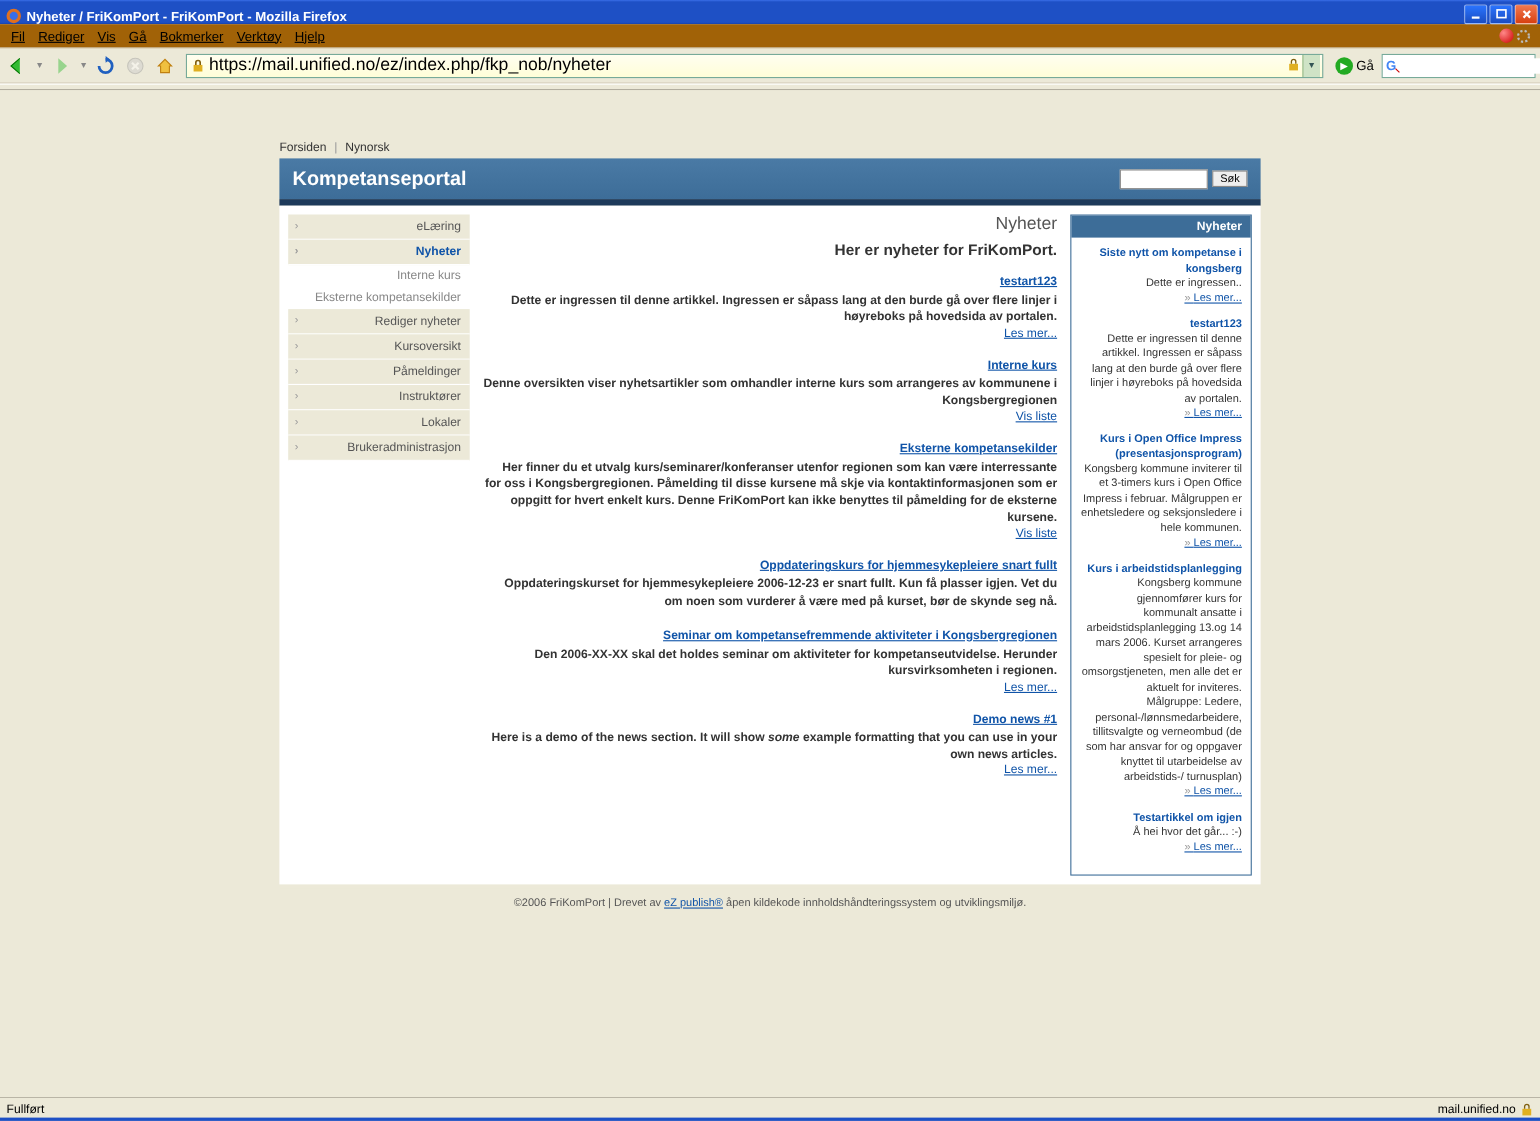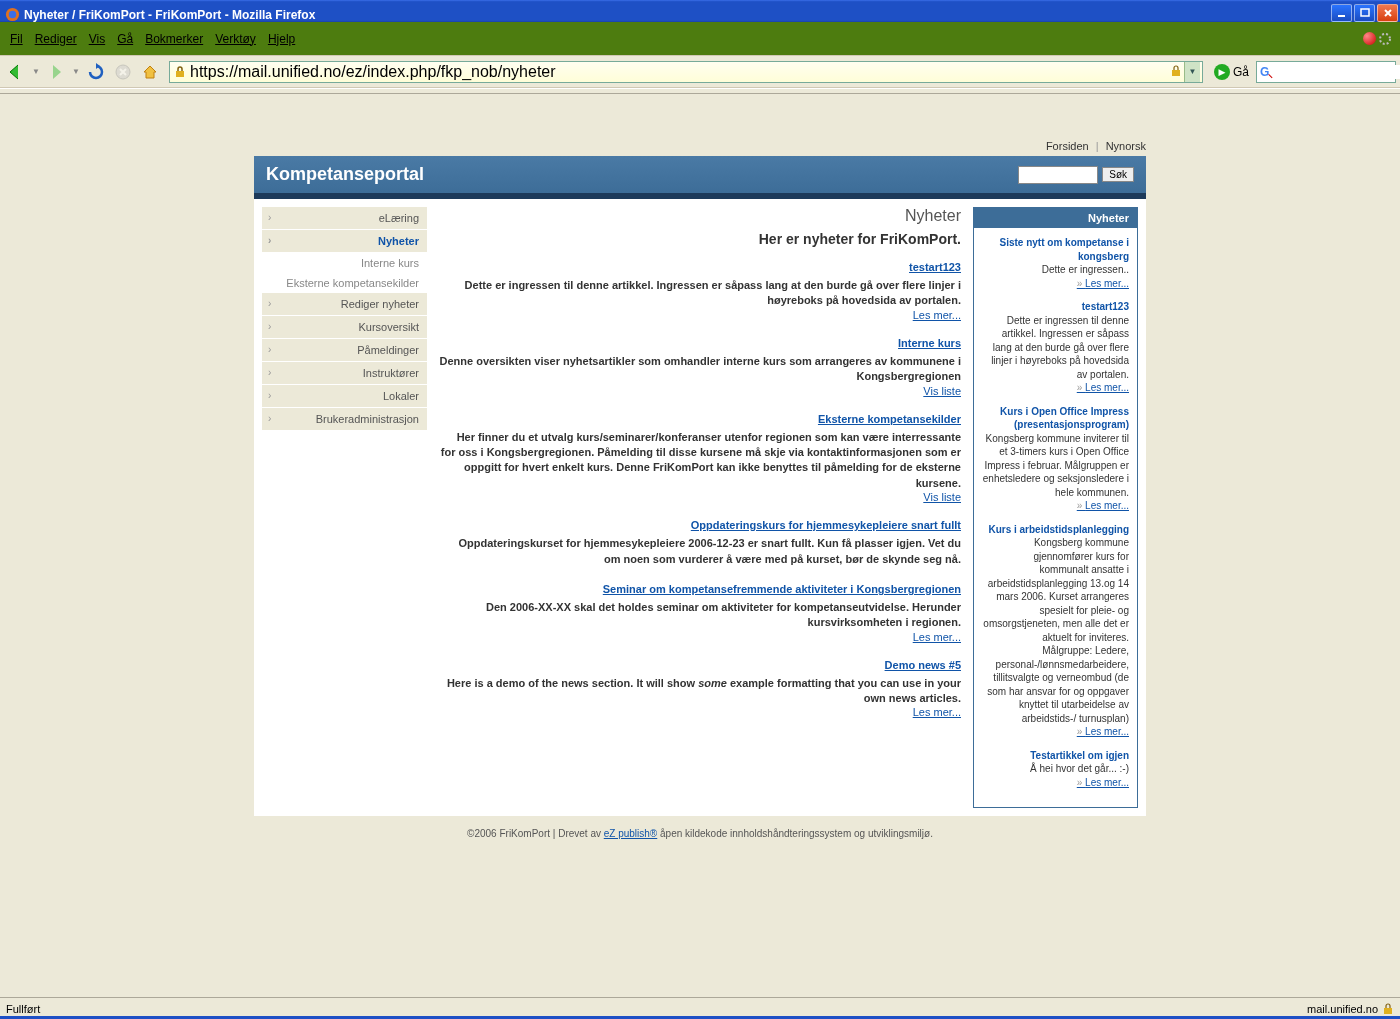--- a/index.html
+++ b/index.html
@@ -8,21 +8,21 @@
 
 .titlebar { background: linear-gradient(to bottom, #3a6ee8 0%, #1e50c5 8%, #1e50c5 92%, #1842a8 100%); height: 22px; display: flex; align-items: flex-end; padding: 0 2px 0 4px; color: #fff; font-weight: bold; font-size: 12px; }
 .titlebar .tb-icon { width: 16px; height: 16px; margin-right: 4px; display:inline-flex; align-items:center; justify-content:center;}
 .titlebar .tb-title { flex: 1; }
 .tb-btns { display: flex; gap: 2px; }
 .tb-btn { width: 21px; height: 18px; border-radius: 2px; display: flex; align-items: center; justify-content: center; font-weight: bold; font-size: 11px; border: 1px solid rgba(255,255,255,.5); }
 .tb-min,.tb-max { background: linear-gradient(#2a74ff,#1a4cc0); color:#fff; }
 .tb-close { background: linear-gradient(#f07850,#d84010); color:#fff; }
 
 
-.menubar { background: #4d7c0f; border-bottom: 1px solid #d0c8b4; height: 34px; display: flex; align-items: center; padding: 0 4px; font-size: 12px; color: #000; }
+.menubar { background: #a16207; border-bottom: 1px solid #d0c8b4; height: 22px; display: flex; align-items: center; padding: 0 4px; font-size: 12px; color: #000; }
 .menu-item { padding: 2px 6px; cursor: default; }
 .menu-item .ul { text-decoration: underline; }
 .menubar-right { margin-left:auto; display:flex; gap:2px; align-items:center; padding-right:4px;}
 .mbr-dot { width:13px; height:13px; border-radius:50%; display:inline-block;}
 
 
 .navtoolbar { background: #ece9d8; border-bottom: 1px solid #d0c8b4; height: 32px; display: flex; align-items: center; padding: 0 4px; gap: 3px; }
 .nav-btn { width: 24px; height: 24px; display: flex; align-items:center; justify-content:center; cursor:default; border-radius:3px;}
 .nav-drop { width:10px; font-size:8px; color:#888; text-align:center;}
 .urlbar { flex: 1; height: 22px; background: linear-gradient(#fffef0,#fffed8); border: 1px solid #7a9; display: flex; align-items: center; padding: 0 2px; margin: 0 4px; }
@@ -35,21 +35,21 @@
 .searchbox { width:140px; height:22px; border:1px solid #7a9; background:#fff; display:flex; align-items:center; padding:0 3px;}
 .searchbox input{ border:none; outline:none; flex:1; font-size:12px;}
 
 
 .tb-divider { height:6px; background:#ece9d8; border-top:1px solid #fff; border-bottom:1px solid #aca899;}
 
 
 .viewport { background:#ece9d8; height: 820px; display:flex; justify-content:center; padding-top:42px;}
 .page-wrap { width: 892px; }
 
-.top-links { text-align:right; font-size:11px; color:#999; padding:4px 0;}
+.top-links { text-align:left; font-size:11px; color:#999; padding:4px 0;}
 .top-links a { color:#333; text-decoration:none;}
 .top-links .sep{ color:#999; margin:0 4px;}
 
 .site-header { background: linear-gradient(#4a7aa5, #3d6d98); color:#fff; padding:8px 12px; display:flex; align-items:center;}
 .site-header h1 { font-size:18px; font-weight:bold; flex:1;}
 .site-search-input { width:80px; height:18px; border:1px solid #888; padding:0 2px; font-size:11px; margin-right:4px;}
 .site-search-btn { background:#eee; border:1px solid #888; font-size:10px; padding:1px 6px; cursor:pointer;}
 
 .darkbar { background:#1d3a5a; height:6px;}
 .crumb-row { background:#ece9d8; padding:5px 8px; font-size:11px; color:#555; display:flex;}
@@ -258,21 +258,21 @@
         <div class="news-item">
           <h3><a href="#">Oppdateringskurs for hjemmesykepleiere snart fullt</a></h3>
           <p>Oppdateringskurset for hjemmesykepleiere 2006-12-23 er snart fullt. Kun få plasser igjen. Vet du om noen som vurderer å være med på kurset, bør de skynde seg nå.</p>
         </div>
         <div class="news-item">
           <h3><a href="#">Seminar om kompetansefremmende aktiviteter i Kongsbergregionen</a></h3>
           <p>Den 2006-XX-XX skal det holdes seminar om aktiviteter for kompetanseutvidelse. Herunder kursvirksomheten i regionen.</p>
           <a href="#" class="more">Les mer...</a>
         </div>
         <div class="news-item">
-          <h3><a href="#">Demo news #5</a></h3>
+          <h3><a href="#">Demo news #1</a></h3>
           <p><span>Here is a demo of the news section. It will show </span><em>some</em><span> example formatting that you can use in your own news articles.</span></p>
           <a href="#" class="more">Les mer...</a>
         </div>
       </div>
 
       <div class="rightbar">
         <div class="rightbox">
           <div class="rightbox-h">Nyheter</div>
           <div class="rightbox-body" id="rb-body">
               <div class="rb-item"><div class="rb-title">Siste nytt om kompetanse i kongsberg</div><div class="rb-text" style="white-space: pre-line;">Dette er ingressen..</div><a class="rb-more" href="#">Les mer...</a></div>

